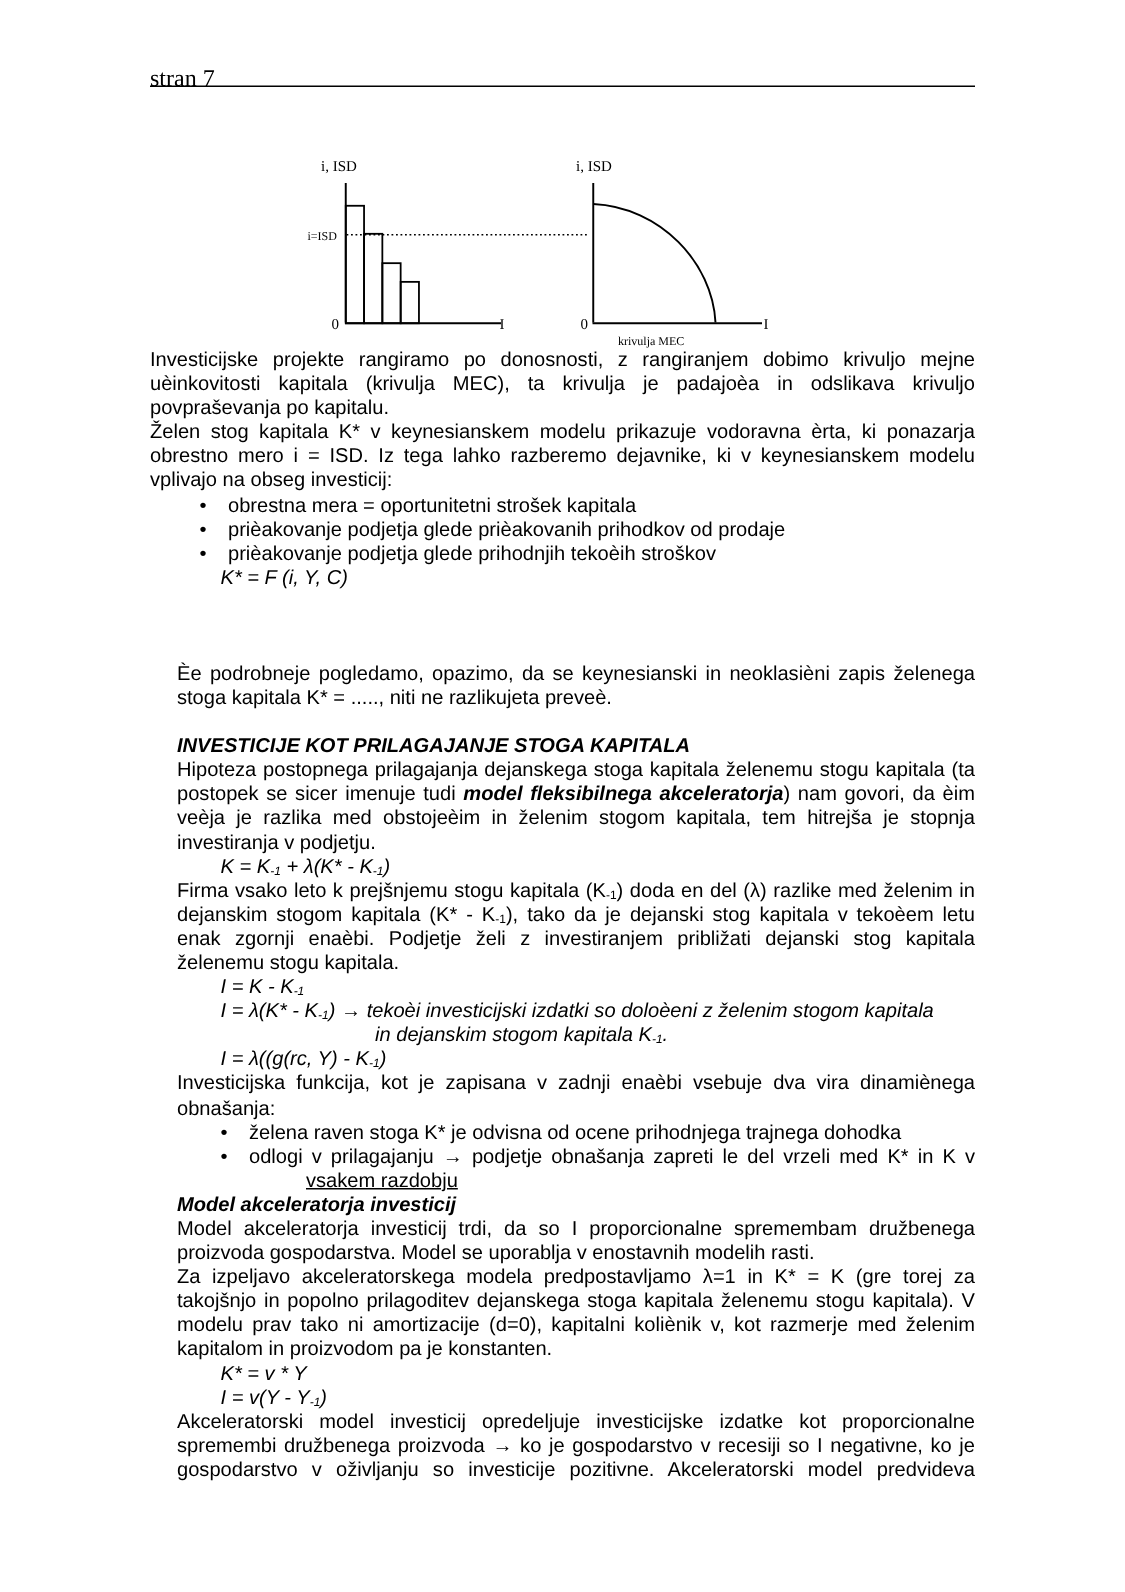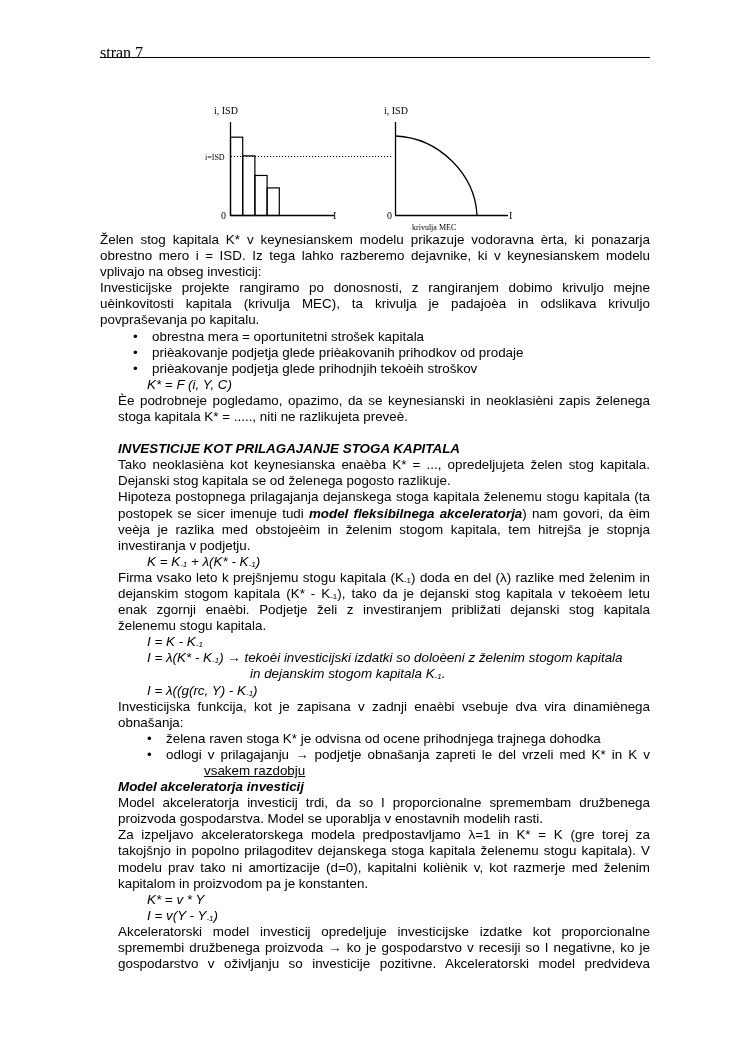--- a/index.html
+++ b/index.html
@@ -3,21 +3,21 @@
 <meta charset="utf-8">
 <style>
   html, body { margin:0; padding:0; background:#ffffff; }
   body { width:750px; height:1061px; position:relative; overflow:hidden; color:#000; }
   .header { position:absolute; left:100px; top:44px; font-family:"Liberation Serif", serif; font-size:16px; }
   .header-rule { position:absolute; left:100px; top:57px; width:550px; height:0; border-top:1.3px solid #000; }
   .figure { position:absolute; left:0; top:0; width:750px; height:240px; }
   .figure text { font-family:"Liberation Serif", serif; fill:#000; }
   .body { position:absolute; left:100px; top:232px; width:550px; font-family:"Liberation Sans", sans-serif; font-size:13.4px; line-height:16.1px; }
   .p { text-align:justify; text-align-last:left; margin:0; }
-  .indent-block { padding-left:18px; }
+  .indent-block { padding-left:18px;margin-top:48px; }
   .eq { padding-left:18px; margin:0;font-style:italic; }
   ul.bul { list-style:none; margin:0; padding:0 0 0 33px; }
   ul.bul li { position:relative; padding-left:19px; margin:0; }
   ul.bul li::before { content:"•"; position:absolute; left:0; top:0; }
   ul.bul2 { list-style:none; margin:0; padding:0 0 0 33px; }
   ul.bul2 li { position:relative; padding-left:19px; margin:0; text-align:justify; }
   ul.bul2 li::before { content:"•"; position:absolute; left:0; top:0; }
   .hang { padding-left:38px; display:block;text-decoration:underline; }
   .heading { font-weight:bold; font-style:italic; margin:0; }
   .spacer { height:16px; }
@@ -53,33 +53,32 @@
     <line x1="395.5" y1="122" x2="395.5" y2="215" stroke="#000" stroke-width="1.3"></line>
     <line x1="395" y1="215.5" x2="508" y2="215.5" stroke="#000" stroke-width="1.3"></line>
     <text x="509" y="219" font-size="10">I</text>
     <text x="387" y="219" font-size="10">0</text>
     <path d="M395.5 136 C 440 138, 475 175, 477 215" fill="none" stroke="#000" stroke-width="1.3"></path>
     <text x="412" y="230" font-size="8">krivulja MEC</text>
   </g>
 </svg>
 
 <div class="body">
+  <p class="p">Investicijske projekte rangiramo po donosnosti, z rangiranjem dobimo krivuljo mejne uèinkovitosti kapitala (krivulja MEC), ta krivulja je padajoèa in odslikava krivuljo povpraševanja po kapitalu.</p>
   <p class="p">Želen stog kapitala K* v keynesianskem modelu prikazuje vodoravna èrta, ki ponazarja obrestno mero i = ISD. Iz tega lahko razberemo dejavnike, ki v keynesianskem modelu vplivajo na obseg investicij:</p>
-  <p class="p">Investicijske projekte rangiramo po donosnosti, z rangiranjem dobimo krivuljo mejne uèinkovitosti kapitala (krivulja MEC), ta krivulja je padajoèa in odslikava krivuljo povpraševanja po kapitalu.</p>
   <ul class="bul">
     <li>obrestna mera = oportunitetni strošek kapitala</li>
     <li>prièakovanje podjetja glede prièakovanih prihodkov od prodaje</li>
     <li>prièakovanje podjetja glede prihodnjih tekoèih stroškov</li>
   </ul>
   <p class="eq" style="padding-left:47px">K* = F (i, Y, C)</p>
   <div class="indent-block">
     <p class="p">Èe podrobneje pogledamo, opazimo, da se keynesianski in neoklasièni zapis želenega stoga kapitala K* = ....., niti ne razlikujeta preveè.</p>
     <div class="spacer"></div>
     <p class="heading">INVESTICIJE KOT PRILAGAJANJE STOGA KAPITALA</p>
-    <p class="p">Tako neoklasièna kot keynesianska enaèba K* = ..., opredeljujeta želen stog kapitala. Dejanski stog kapitala se od želenega pogosto razlikuje.</p>
     <p class="p"><span>Hipoteza postopnega prilagajanja dejanskega stoga kapitala želenemu stogu kapitala (ta postopek se sicer imenuje tudi </span><span class="bi">model fleksibilnega akceleratorja</span><span>) nam govori, da èim veèja je razlika med obstojeèim in želenim stogom kapitala, tem hitrejša je stopnja investiranja v podjetju.</span></p>
     <p class="eq" style="padding-left:29px"><span>K = K</span><sub>-1</sub><span> + λ(K* - K</span><sub>-1</sub><span>)</span></p>
     <p class="p"><span>Firma vsako leto k prejšnjemu stogu  kapitala (K</span><sub>-1</sub><span>) doda en del (λ) razlike med želenim in dejanskim stogom kapitala (K* - K</span><sub>-1</sub><span>), tako da je dejanski stog kapitala v tekoèem letu enak zgornji enaèbi. Podjetje želi z investiranjem približati dejanski stog kapitala želenemu stogu kapitala.</span></p>
     <p class="eq" style="padding-left:29px"><span>I = K - K</span><sub>-1</sub></p>
     <p class="eq" style="padding-left:29px"><span>I = λ(K* - K</span><sub>-1</sub><span>) → tekoèi investicijski izdatki so doloèeni z želenim stogom kapitala</span></p>
     <p class="eq" style="padding-left:132px"><span>in dejanskim stogom kapitala K</span><sub>-1</sub><span>.</span></p>
     <p class="eq" style="padding-left:29px"><span>I = λ((g(rc, Y) - K</span><sub>-1</sub><span>)</span></p>
     <p class="p">Investicijska funkcija, kot je zapisana v zadnji enaèbi vsebuje dva vira dinamiènega obnašanja:</p>
     <ul class="bul2" style="padding-left:29px">
       <li>želena raven stoga K* je odvisna od ocene prihodnjega trajnega dohodka</li>

